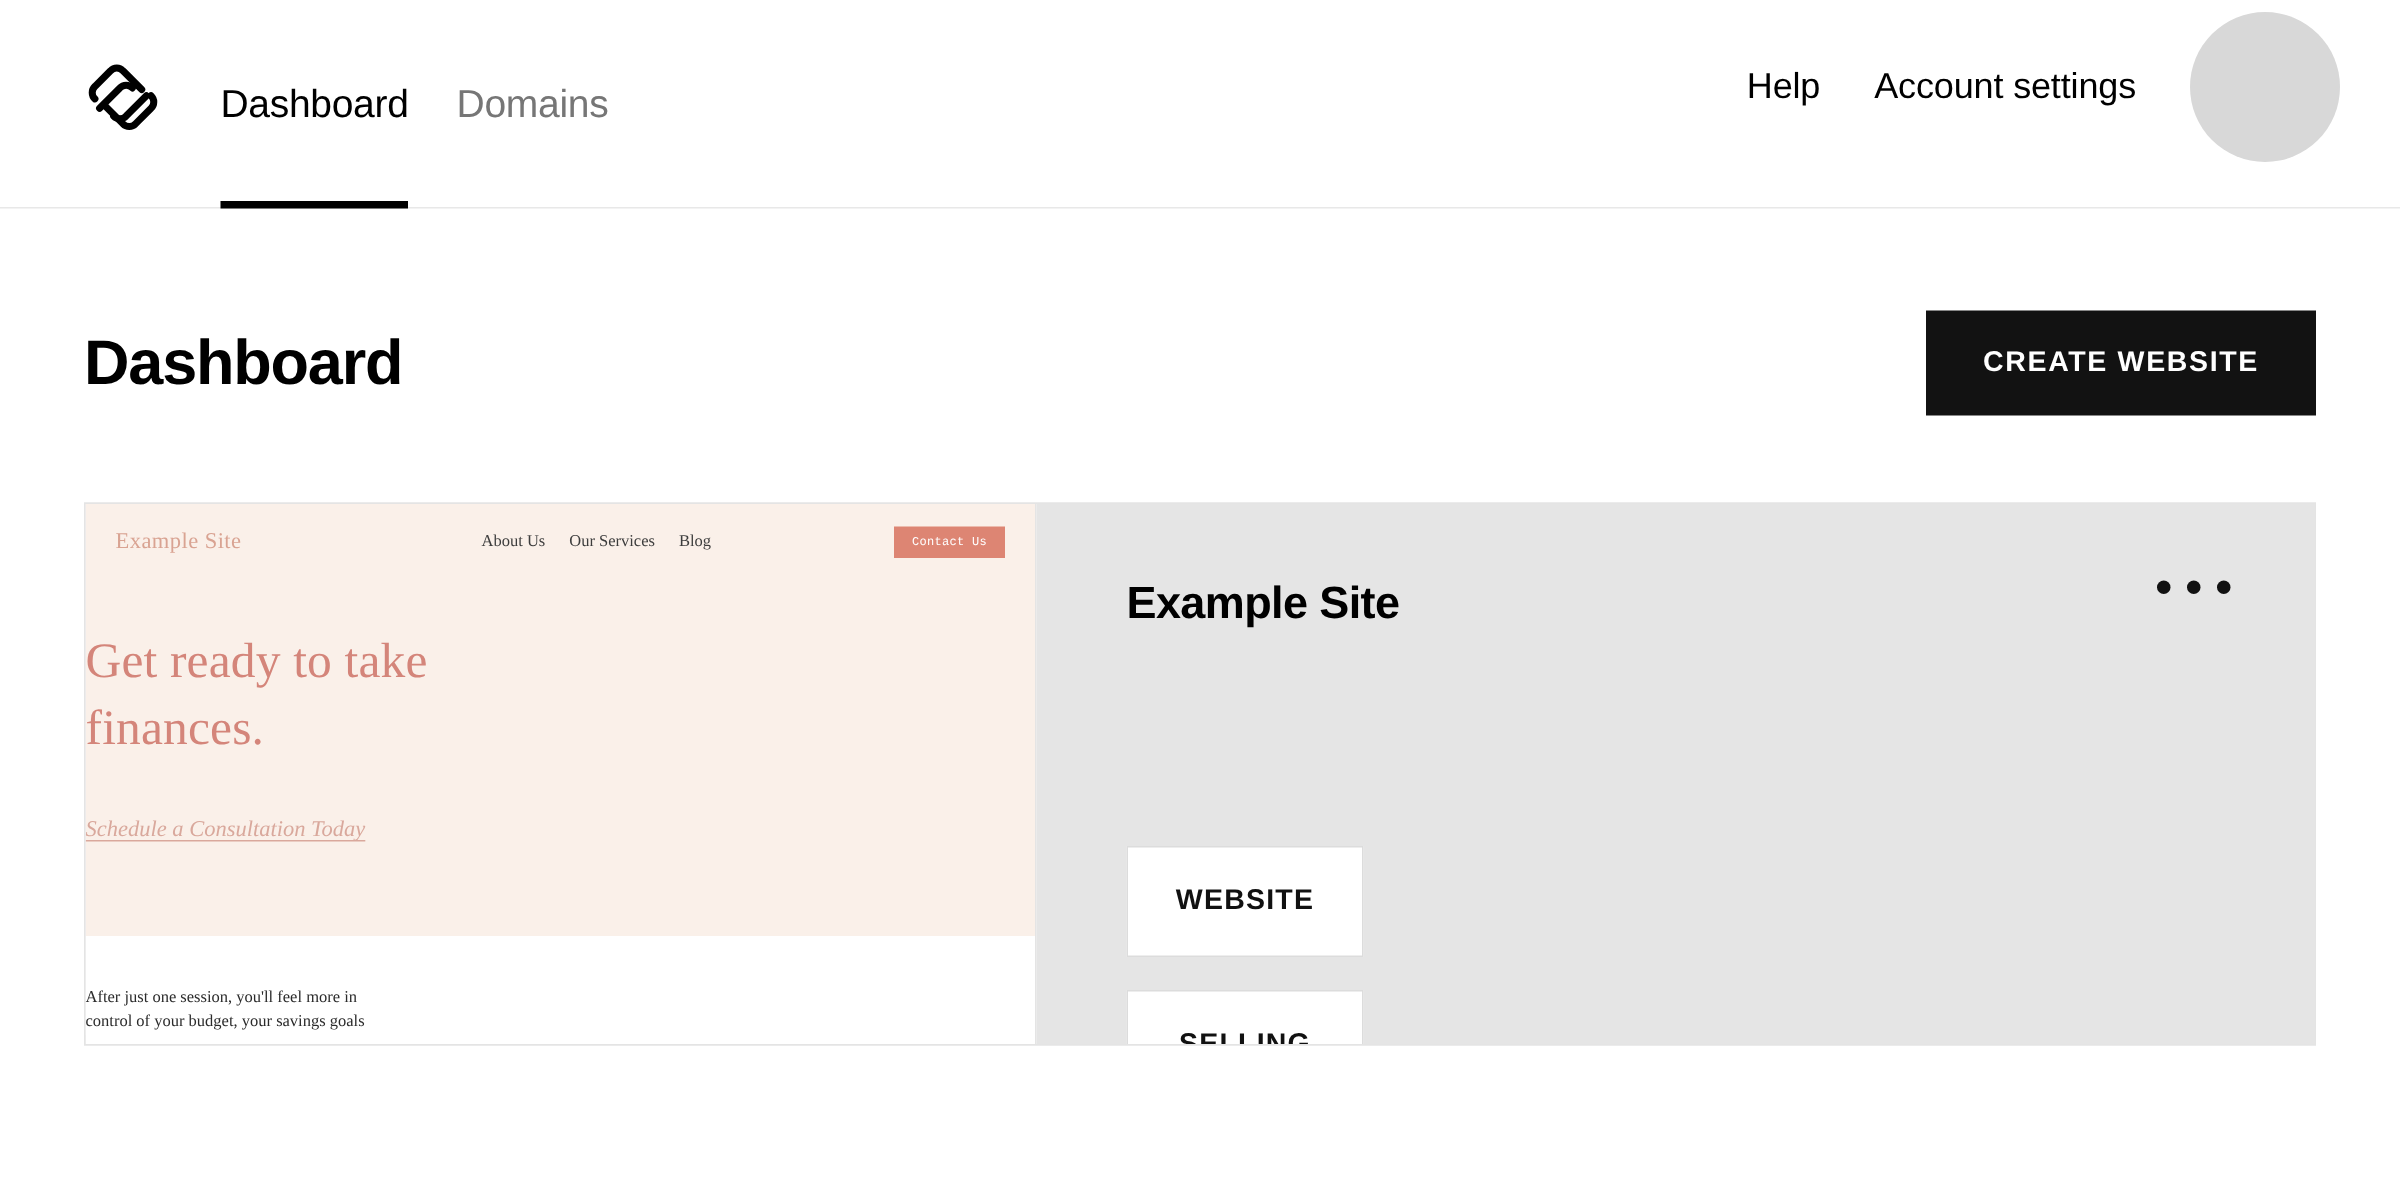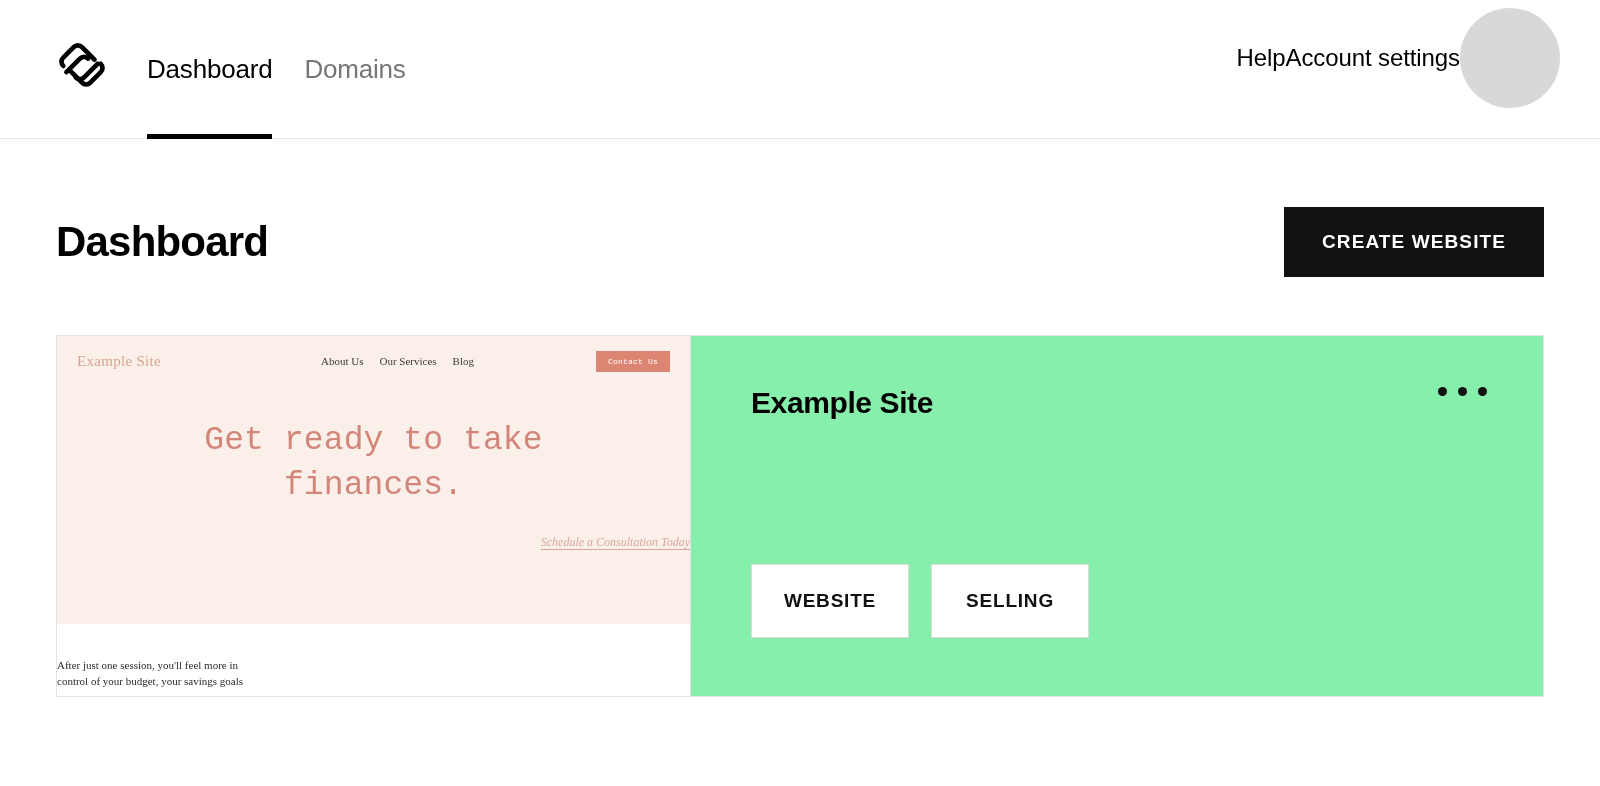--- a/index.html
+++ b/index.html
@@ -65,20 +65,21 @@
     background: #000;
   }
 
   .nav-right {
     position: absolute;
     right: 0;
     top: 0;
     height: 116px;
     display: flex;
     align-items: center;
+    gap: 36px;
     padding-right: 40px;
   }
   .nav-link {
     font-size: 24px;
     color: #000;
     cursor: pointer;
     letter-spacing: -0.1px;
   }
   .avatar {
     width: 100px;
@@ -120,21 +121,21 @@
     padding: 0 38px;
     height: 70px;
     cursor: pointer;
   }
 
   
   .site-card {
     display: flex;
     border: 1px solid #e4e4e4;
     height: 362px;
-    background: #86efac;
+    background: #e5e5e5;
     overflow: hidden;
   }
 
   .thumb {
     width: 634px;
     flex: 0 0 634px;
     border-right: 1px solid #e4e4e4;
     position: relative;
     overflow: hidden;
     cursor: pointer;
@@ -180,35 +181,35 @@
     background: #dd8573;
     color: #fff;
     font-family: Liberation Mono, monospace;
     font-size: 8px;
     padding: 6px 12px;
     letter-spacing: 0.2px;
     white-space: nowrap;
   }
 
   .thumb-hero-text {
-    text-align: center;
+    text-align: left;
     padding-top: 33px;
-    font-family: Liberation Mono, monospace;
+    font-family: Liberation Serif, serif;
     color: #d4857a;
     font-size: 33px;
     line-height: 1.36;
     letter-spacing: 0.1px;
   }
 
   .thumb-sub {
-    text-align: right;
-    margin-top: 26px;
+    text-align: left;
+    margin-top: 36px;
     font-family: "Liberation Serif", serif;
     font-style: italic;
-    font-size: 12px;
+    font-size: 15px;
     color: #d9a89c;
     text-decoration: underline;
     text-underline-offset: 3px;
   }
 
   .thumb-lower {
     background: #fff;
     padding-top: 34px;
     text-align: left;
     font-family: "Liberation Serif", serif;
@@ -253,20 +254,21 @@
     background: #111;
     display: block;
   }
 
   .detail-actions {
     position: absolute;
     left: 60px;
     top: 228px;
     display: flex;
     gap: 22px;
+    flex-direction: column;
   }
 
   .pill-btn {
     border: 1px solid #dcdcdc;
     background: #fff;
     font-family: "Liberation Sans", sans-serif;
     font-size: 19px;
     font-weight: bold;
     letter-spacing: 0.8px;
     color: #111;

